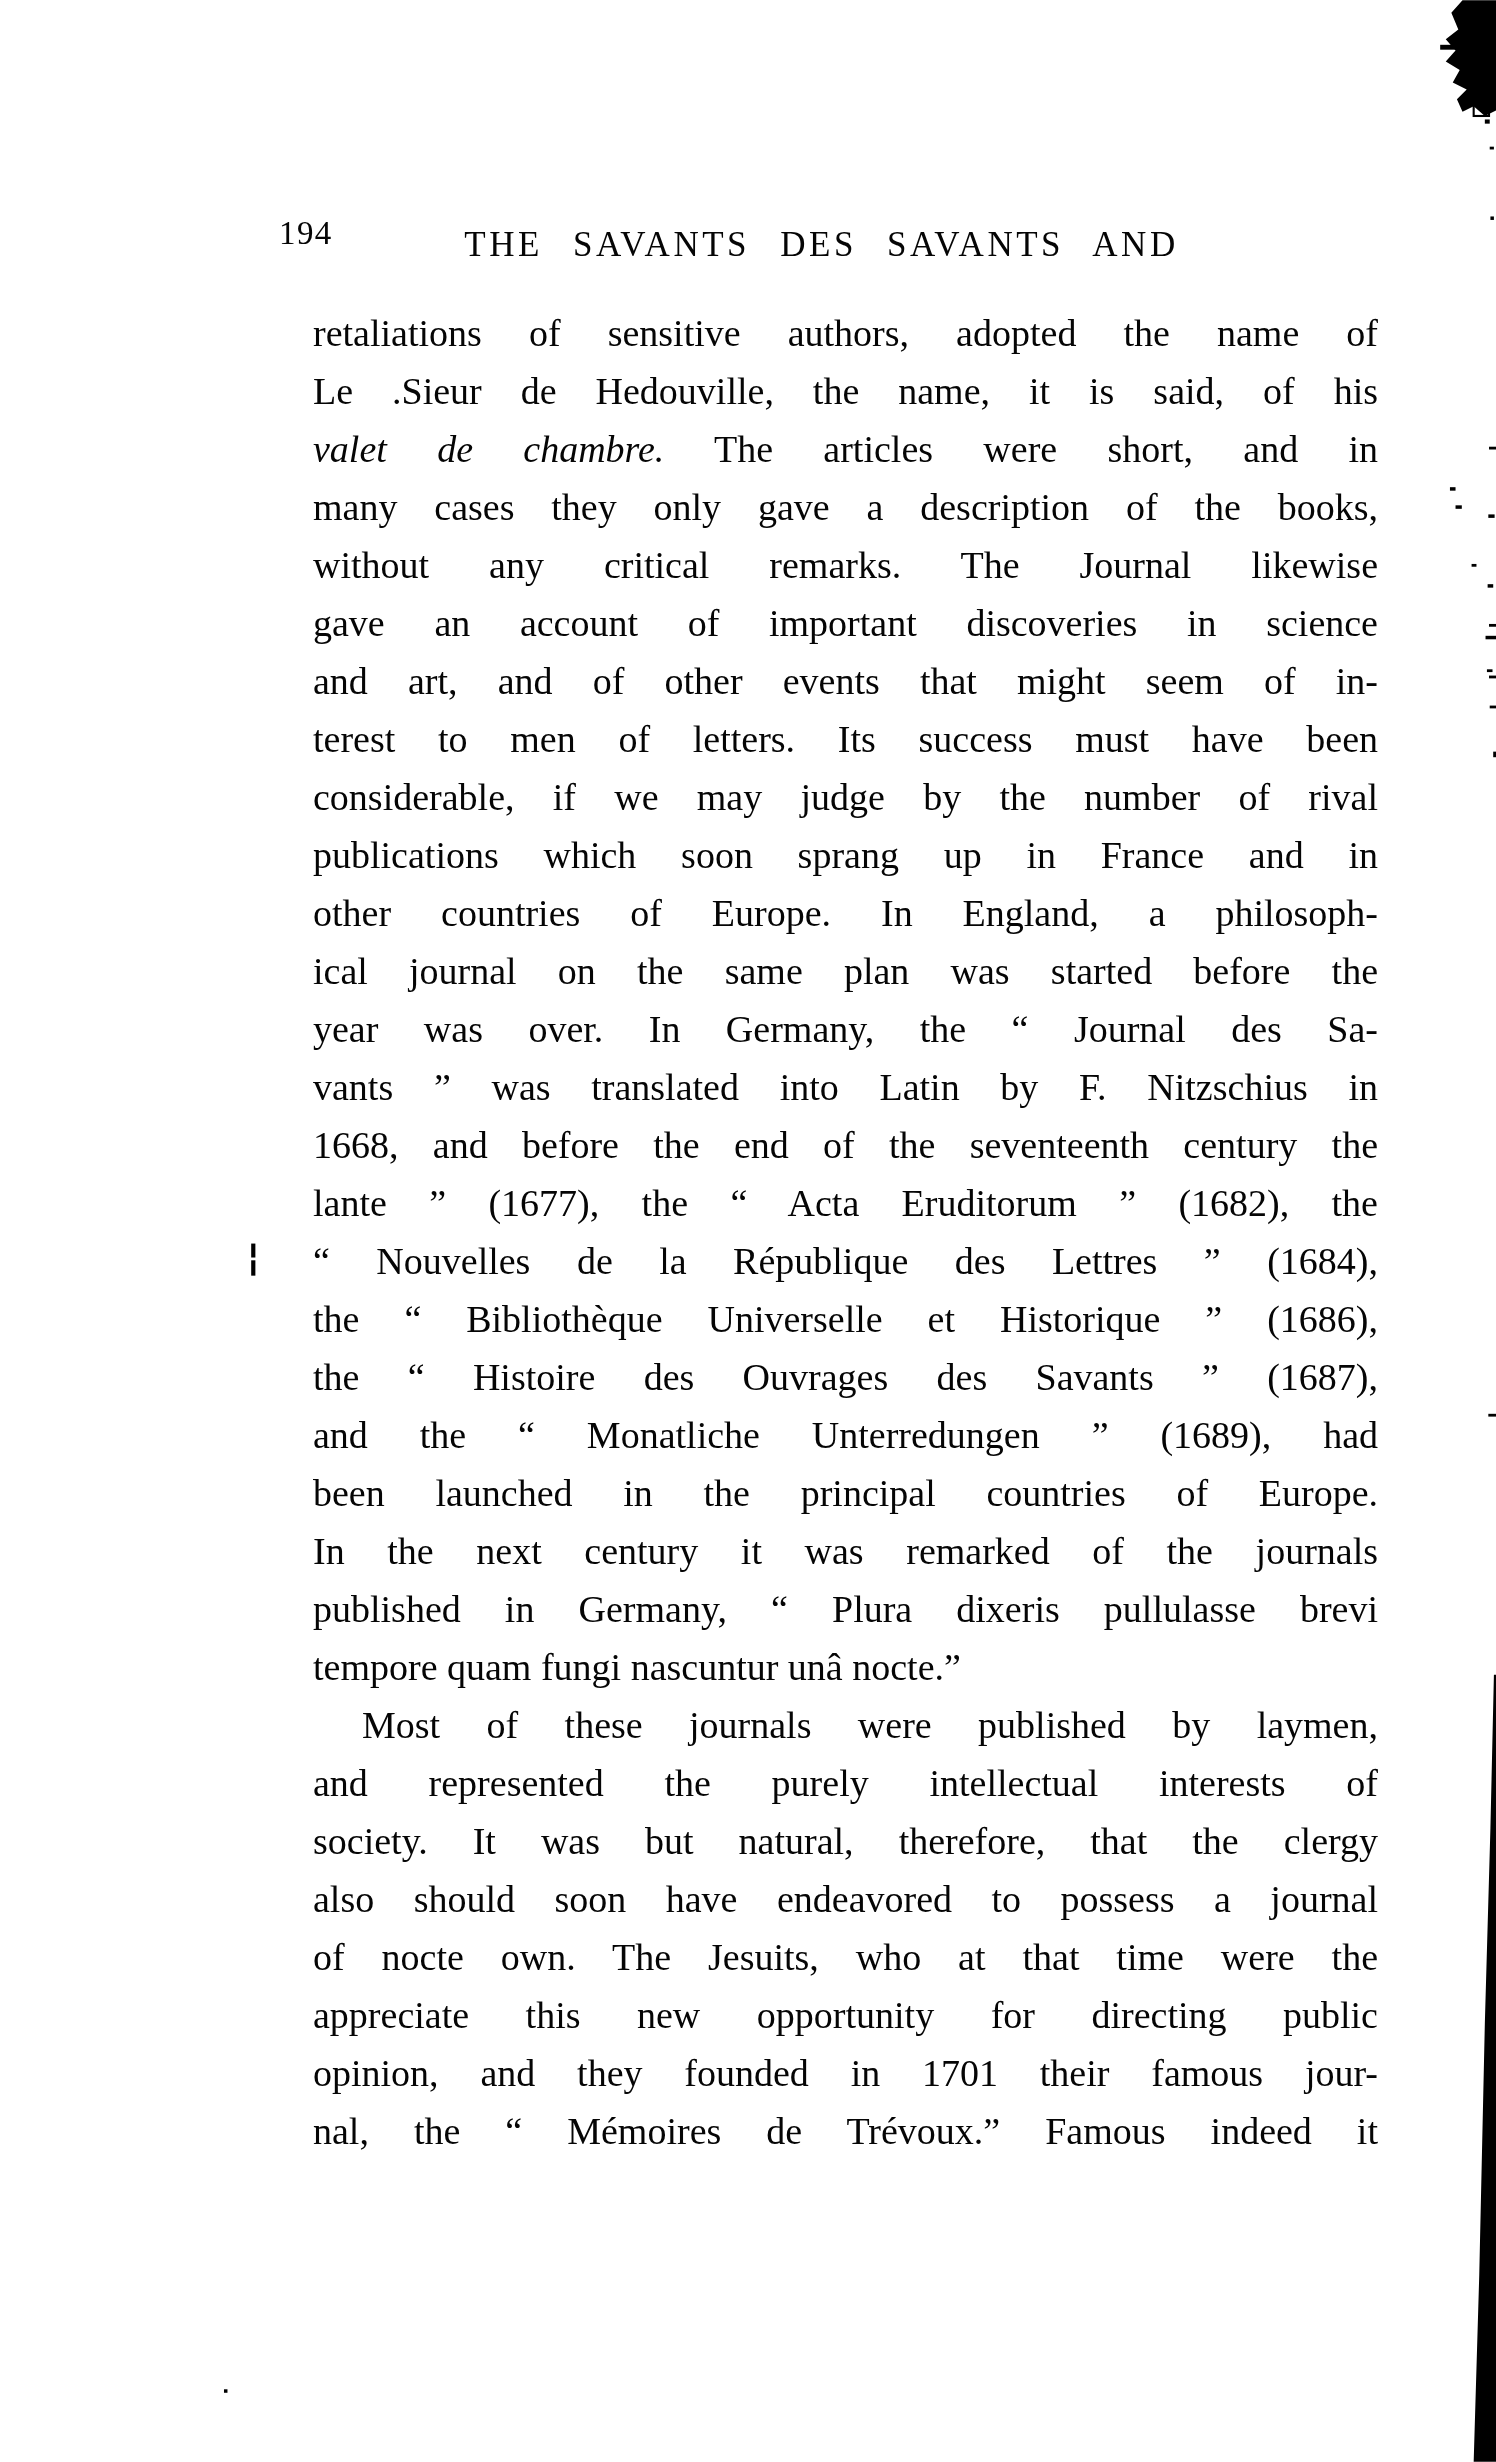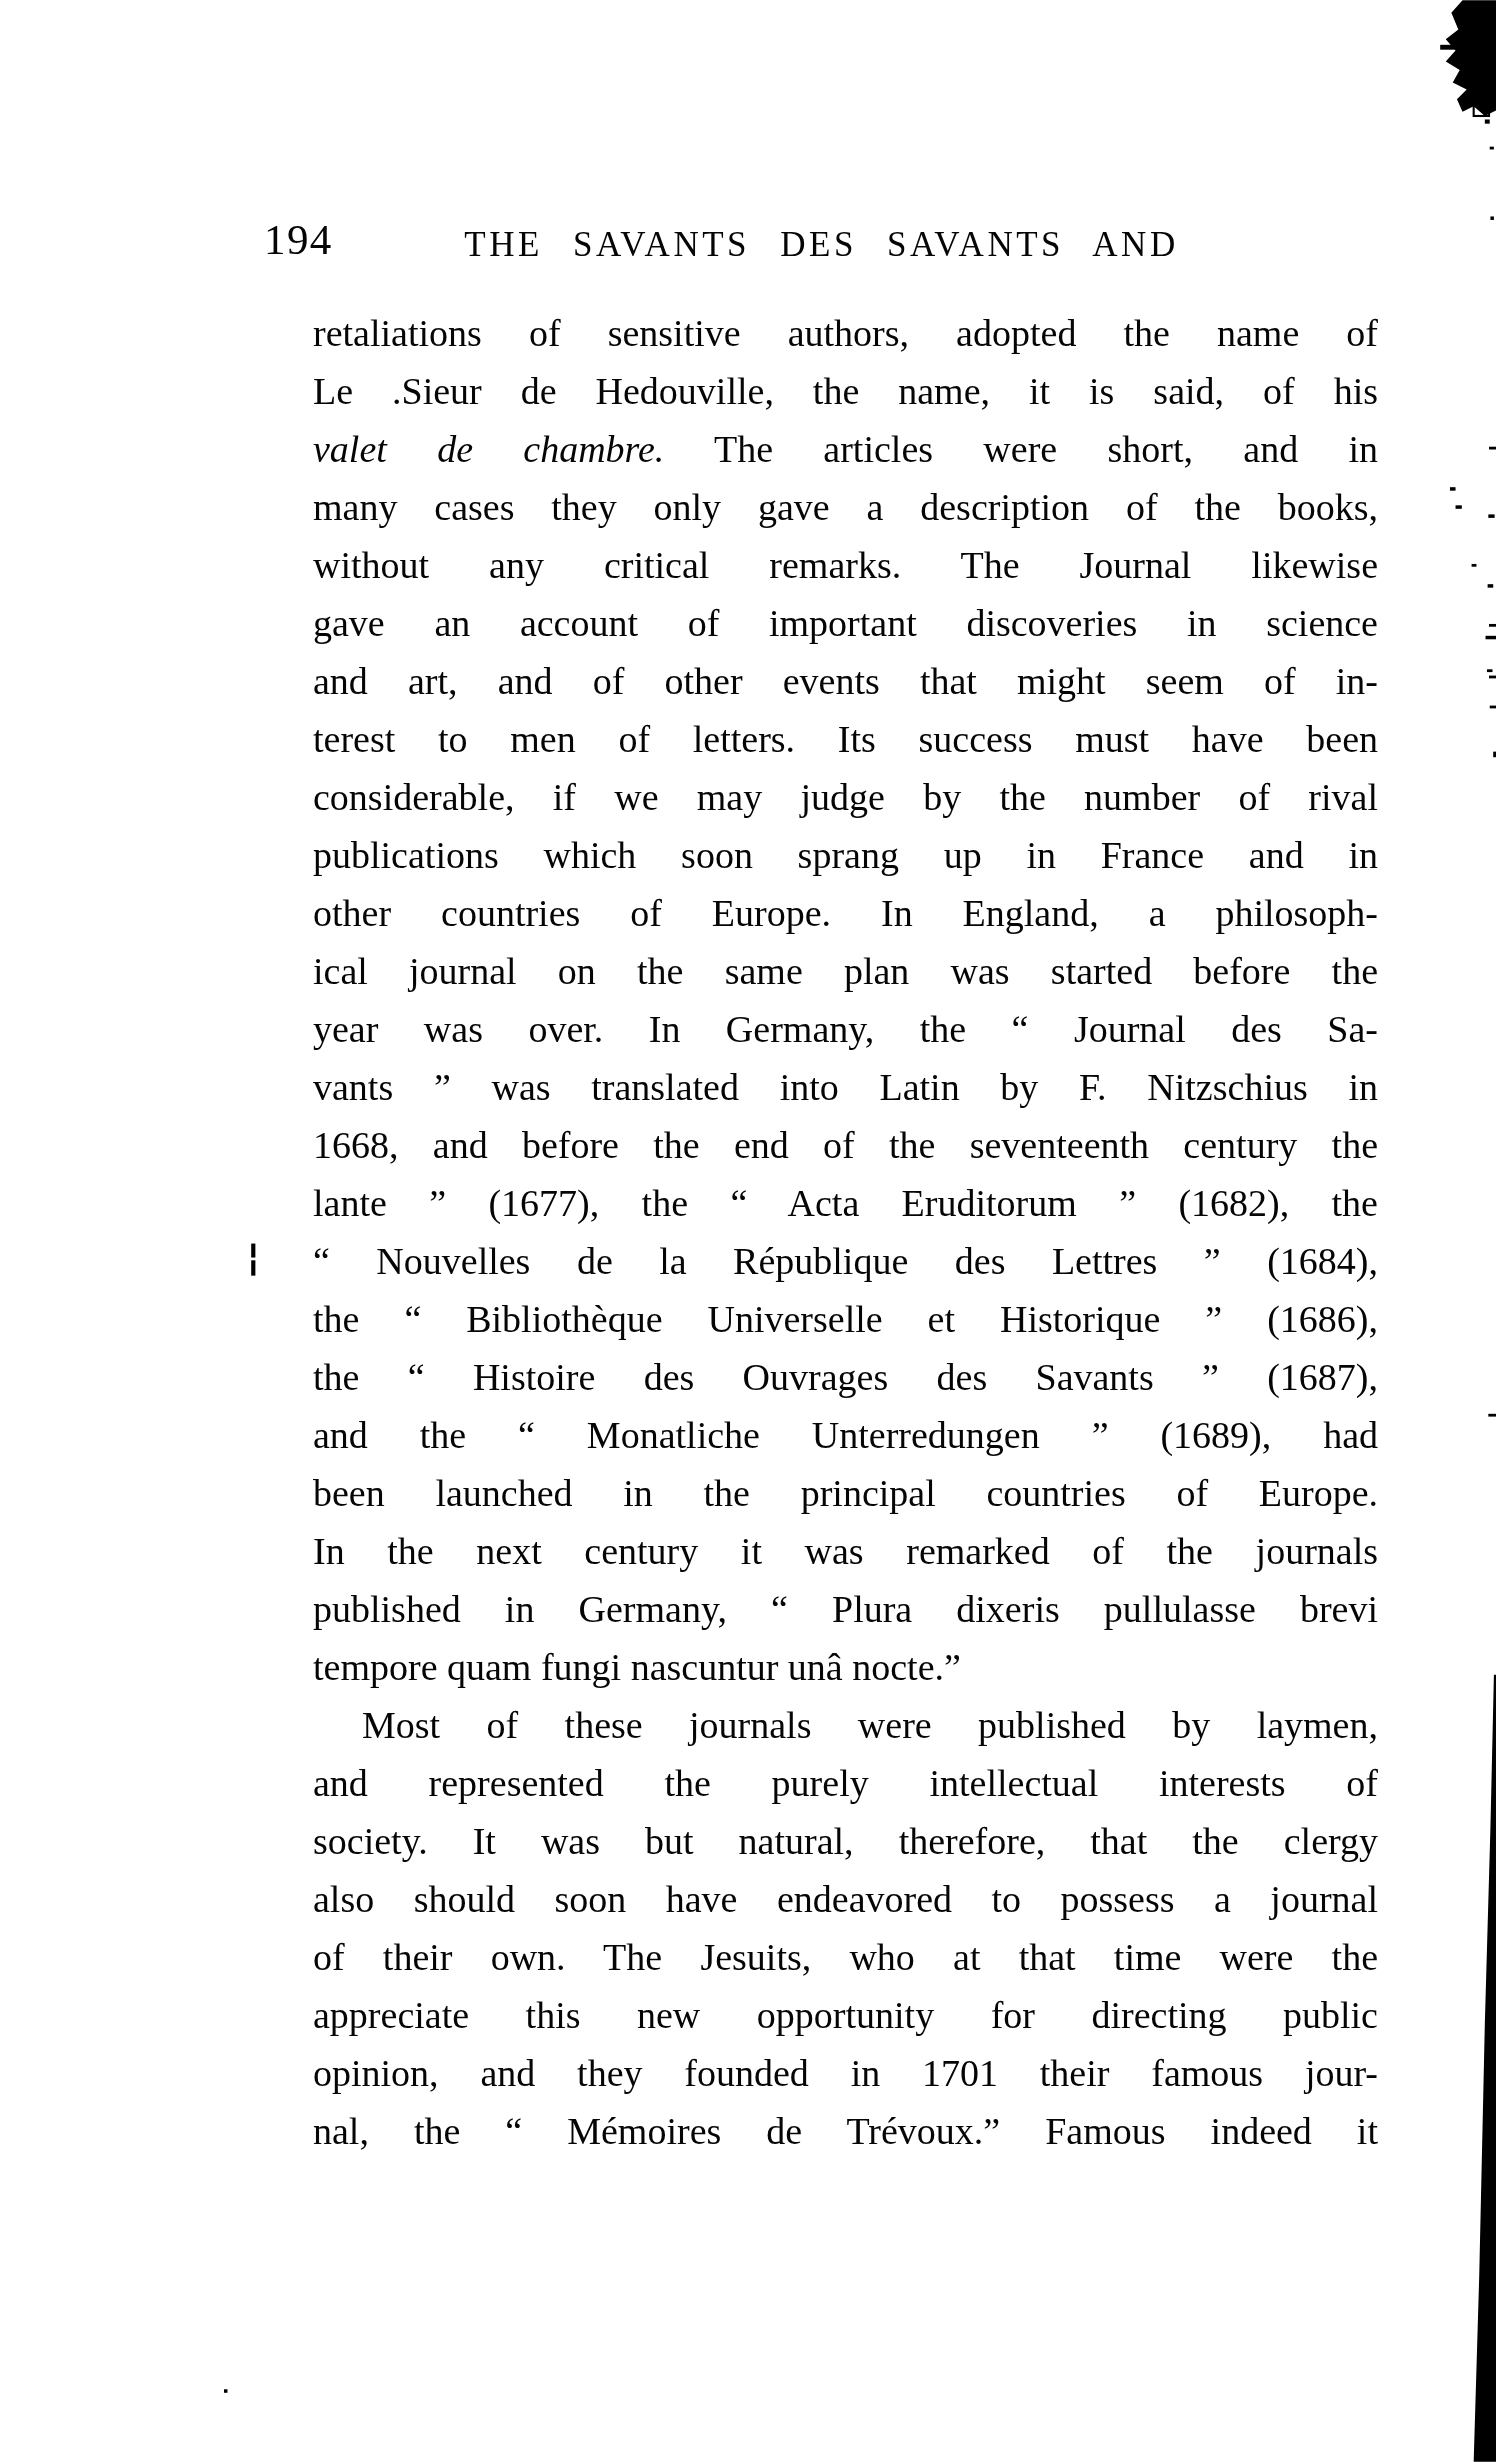--- a/index.html
+++ b/index.html
@@ -6,22 +6,22 @@
   body{
     width:1496px;height:2462px;
     background:#ffffff;
     position:relative;
     overflow:hidden;
     font-family:"Liberation Serif","DejaVu Serif",serif;
     color:#050505;
   }
   .page{position:absolute;inset:0;}
   .page-number{
-    position:absolute;left:264px;top:215px;
-    font-size:43px;letter-spacing:1.4px;
+    position:absolute;left:279px;top:215px;
+    font-size:33px;letter-spacing:1.4px;
   }
   .running-header{
     position:absolute;left:265px;top:225px;width:1113px;
     text-align:center;
     font-size:35px;
     letter-spacing:3.5px;
     word-spacing:18px;
     white-space:nowrap;
   }
   .body-text{
@@ -72,21 +72,21 @@
       <div class="line"><span>the “ Histoire des Ouvrages des Savants ” (1687),</span></div>
       <div class="line"><span>and the “ Monatliche Unterredungen ” (1689), had</span></div>
       <div class="line"><span>been launched in the principal countries of Europe.</span></div>
       <div class="line"><span>In the next century it was remarked of the journals</span></div>
       <div class="line"><span>published in Germany, “ Plura dixeris pullulasse brevi</span></div>
       <div class="line no-just"><span>tempore quam fungi nascuntur unâ nocte.”</span></div>
       <div class="line indent"><span>Most of these journals were published by laymen,</span></div>
       <div class="line"><span>and represented the purely intellectual interests of</span></div>
       <div class="line"><span>society. It was but natural, therefore, that the clergy</span></div>
       <div class="line"><span>also should soon have endeavored to possess a journal</span></div>
-      <div class="line"><span>of their own. The Jesuits, who at that time were the</span></div>
+      <div class="line"><span>of nocte own. The Jesuits, who at that time were the</span></div>
       <div class="line"><span>appreciate this new opportunity for directing public</span></div>
       <div class="line"><span>opinion, and they founded in 1701 their famous jour-</span></div>
       <div class="line"><span>nal, the “ Mémoires de Trévoux.” Famous indeed it</span></div>
     </div>
 
   <svg class="artifacts" width="1496" height="2462" viewBox="0 0 2144 3528">
     <polygon fill="#000000" points="2096,0 2144,0 2144,158 2128,166 2112,152 2096,160 2088,142 2102,128 2082,118 2092,100 2072,88 2086,72 2072,56 2090,42 2080,18"></polygon>
     <rect fill="#000000" x="2064" y="64" width="26" height="7"></rect>
     <rect fill="none" stroke="#000000" stroke-width="3" x="2112" y="150" width="22" height="16"></rect>
     <rect fill="#000000" x="2128" y="171" width="7" height="6"></rect>

